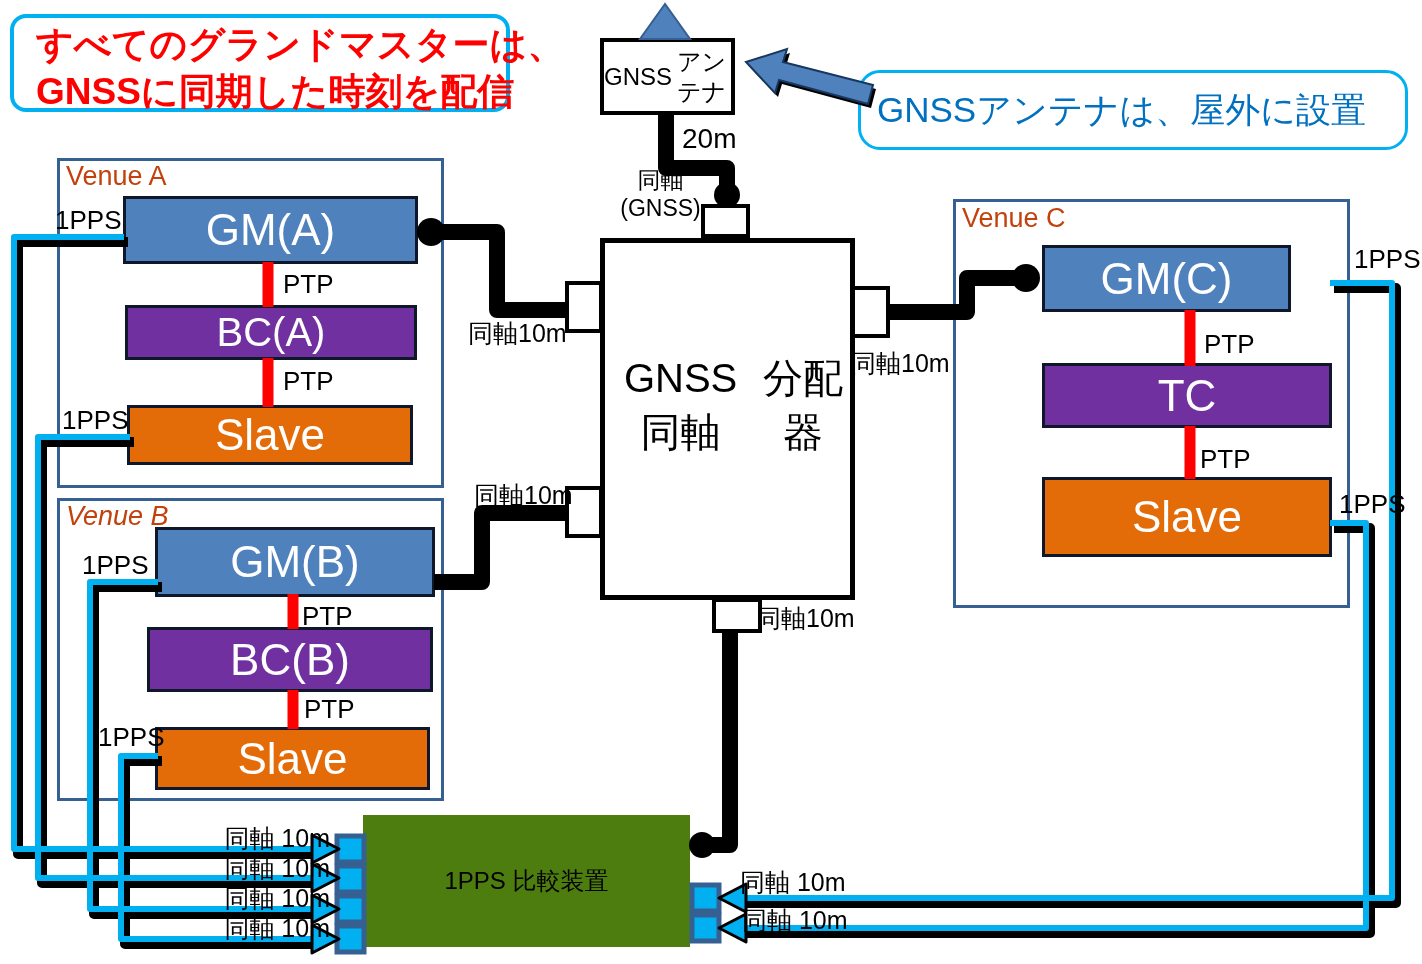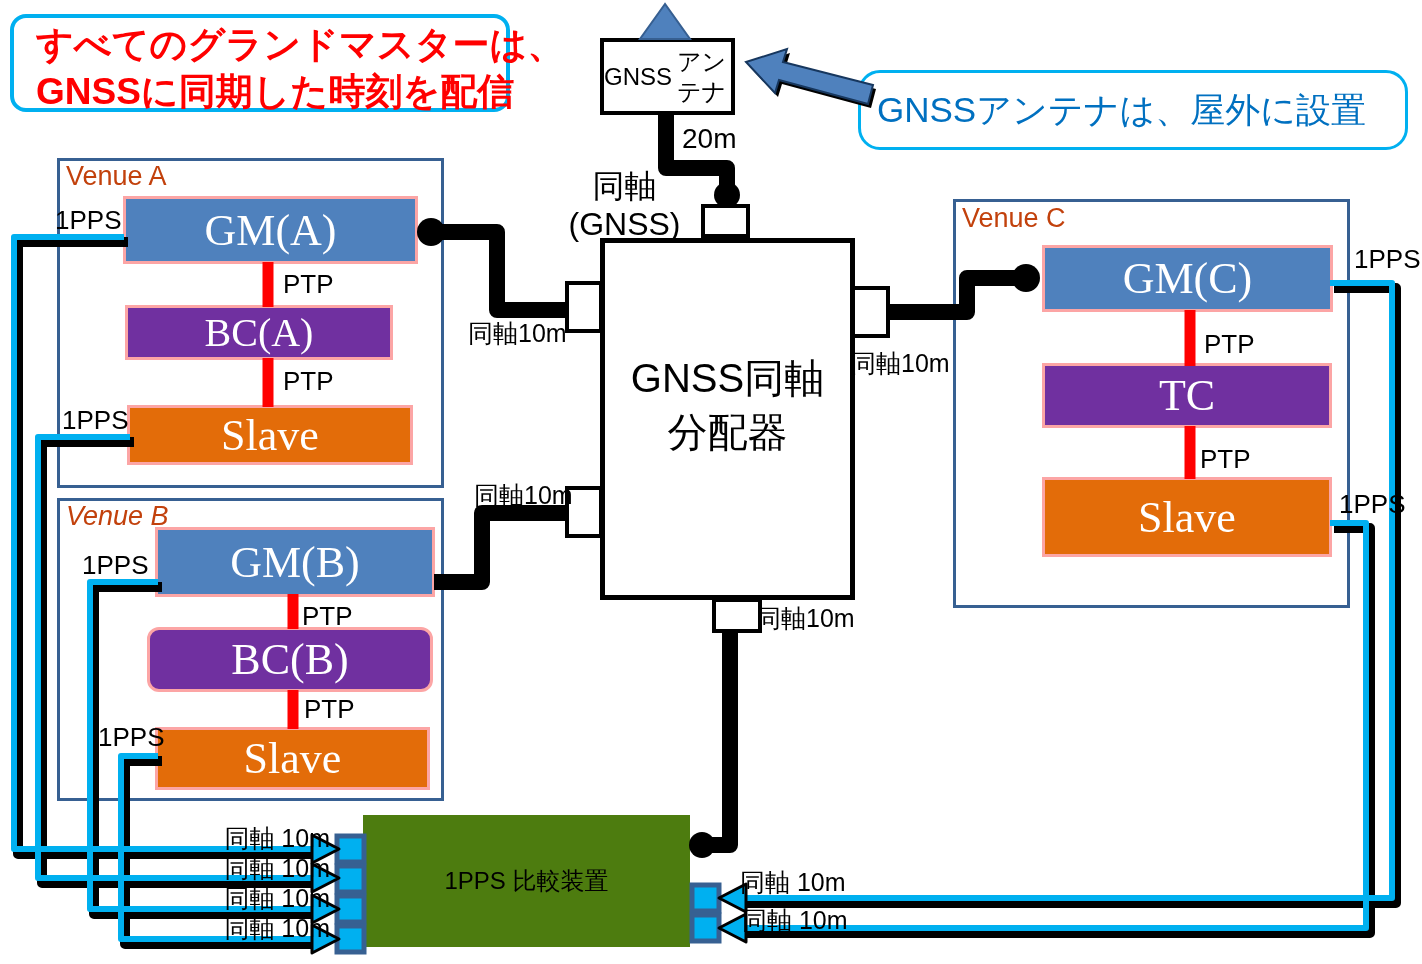--- a/index.html
+++ b/index.html
@@ -1,59 +1,59 @@
 <!DOCTYPE html>
 <html><head>
 <meta charset="utf-8">
 <style>
   html,body{margin:0;padding:0;}
   body{width:1422px;height:964px;position:relative;background:#ffffff;
        font-family:"Liberation Sans","DejaVu Sans",sans-serif;overflow:hidden;}
   .venue{position:absolute;box-sizing:border-box;border:3px solid #376092;background:transparent;}
   .venue-label{position:absolute;font-size:27px;color:#c2410c;white-space:nowrap;}
-  .device{position:absolute;box-sizing:border-box;border:3px solid #fca5a5;color:#fff;
-          display:flex;align-items:center;justify-content:center;font-size:44px;white-space:nowrap;font-family:Liberation Serif, serif;}
+  .device{position:absolute;box-sizing:border-box;border:3px solid #0f172a;color:#fff;
+          display:flex;align-items:center;justify-content:center;font-size:44px;white-space:nowrap;}
   .gm{background:#4F81BD;}
   .bc{background:#7030A0;}
   .slave{background:#E36C09;}
   .lbl{position:absolute;color:#000;white-space:nowrap;font-size:25px;}
   .lbl-sm{font-size:26px;}
   .splitter{position:absolute;box-sizing:border-box;background:#fff;border:5px solid #000;
-            display:flex;flex-direction:column;align-items:center;justify-content:center;
+            display:flex;flex-direction:row;align-items:center;justify-content:center;
             font-size:40px;color:#000;line-height:1.35;padding-bottom:28px;text-align:center;}
   .antenna-box{position:absolute;box-sizing:border-box;background:#fff;border:4px solid #000;
                display:flex;flex-direction:row;align-items:center;justify-content:center;
                font-size:24px;color:#000;line-height:1.25;text-align:center;}
   .comparator{position:absolute;box-sizing:border-box;background:#4d7c0f;display:flex;
               align-items:center;justify-content:center;font-size:24px;color:#000;white-space:nowrap;}
   .callout1{position:absolute;box-sizing:border-box;border:4px solid #00B0F0;border-radius:16px;
             padding:3px 0 0 22px;font-size:37px;font-weight:bold;color:#FF0000;line-height:1.28;white-space:nowrap;}
   .callout2{position:absolute;box-sizing:border-box;border:3px solid #00B0F0;border-radius:22px;
             display:flex;align-items:center;padding-left:16px;font-size:35px;color:#0070C0;white-space:nowrap;margin-top:32px;}
   svg.wires{position:absolute;left:0;top:0;pointer-events:none;}
   .txt-r{text-align:right;}
 </style>
 </head>
 <body>
 
 <div class="venue" style="left:57px;top:158px;width:387px;height:330px;"></div>
 <div class="venue-label" style="left:66px;top:161px;">Venue A</div>
 <div class="device gm" style="left:123px;top:196px;width:295px;height:68px;">GM(A)</div>
-<div class="device bc" style="left:125px;top:305px;width:268px;height:55px;font-size:40px;">BC(A)</div>
+<div class="device bc" style="left:125px;top:305px;width:292px;height:55px;font-size:40px;">BC(A)</div>
 <div class="device slave" style="left:127px;top:405px;width:286px;height:60px;">Slave</div>
 
 <div class="venue" style="left:57px;top:498px;width:387px;height:303px;"></div>
 <div class="venue-label" style="left:66px;top:501px;font-style:italic;">Venue B</div>
 <div class="device gm" style="left:155px;top:527px;width:280px;height:70px;">GM(B)</div>
-<div class="device bc" style="left:147px;top:627px;width:286px;height:65px;border-radius:12px;">BC(B)</div>
+<div class="device bc" style="left:147px;top:627px;width:286px;height:65px;">BC(B)</div>
 <div class="device slave" style="left:155px;top:727px;width:275px;height:63px;">Slave</div>
 
 <div class="venue" style="left:953px;top:199px;width:397px;height:409px;"></div>
 <div class="venue-label" style="left:962px;top:203px;">Venue C</div>
-<div class="device gm" style="left:1042px;top:245px;width:291px;height:67px;">GM(C)</div>
+<div class="device gm" style="left:1042px;top:245px;width:249px;height:67px;">GM(C)</div>
 <div class="device bc" style="left:1042px;top:363px;width:290px;height:65px;">TC</div>
 <div class="device slave" style="left:1042px;top:477px;width:290px;height:80px;">Slave</div>
 
 <div class="splitter" style="left:600px;top:238px;width:255px;height:362px;">
   <span>GNSS同軸</span>
   <span>分配器</span>
 </div>
 
 <div class="antenna-box" style="left:600px;top:38px;width:135px;height:77px;">
   <span>GNSS</span>
@@ -167,16 +167,16 @@
 <div class="lbl" style="left:756px;top:602px;">同軸10m</div>
 
 <div class="lbl txt-r" style="left:215px;top:822px;width:115px;">同軸 10m</div>
 <div class="lbl txt-r" style="left:215px;top:852px;width:115px;">同軸 10m</div>
 <div class="lbl txt-r" style="left:215px;top:882px;width:115px;">同軸 10m</div>
 <div class="lbl txt-r" style="left:215px;top:912px;width:115px;">同軸 10m</div>
 <div class="lbl" style="left:740px;top:866px;">同軸 10m</div>
 <div class="lbl" style="left:742px;top:904px;">同軸 10m</div>
 
 <div class="lbl" style="left:682px;top:123px;font-size:28px;">20m</div>
-<div class="lbl" style="left:562px;top:167px;width:125px;text-align:center;font-size:32px;line-height:1.2;">
+<div class="lbl" style="left:598px;top:167px;width:125px;text-align:center;font-size:23px;line-height:1.2;">
   <div>同軸</div>
   <div>(GNSS)</div>
 </div>
 
 </body></html>

